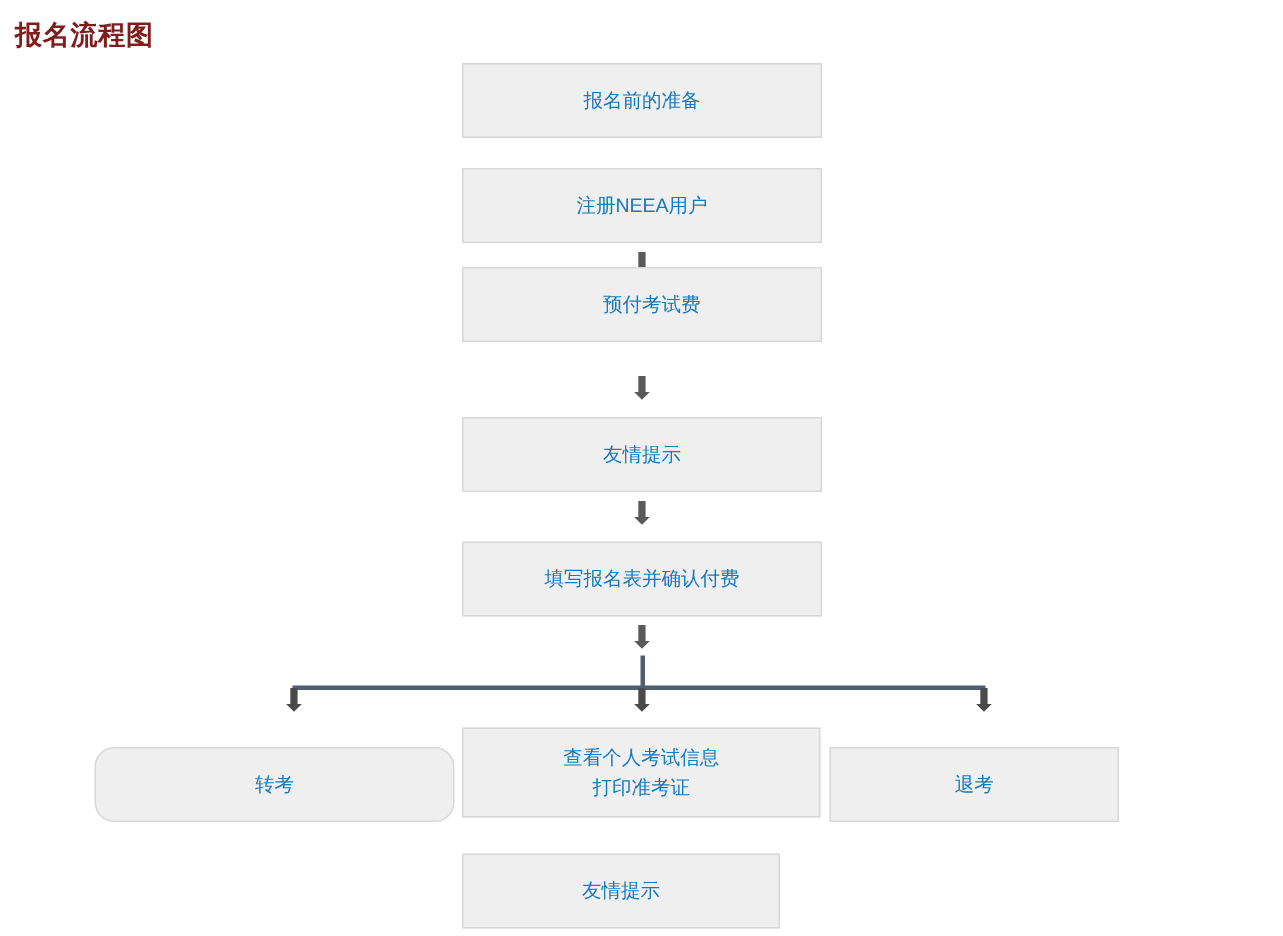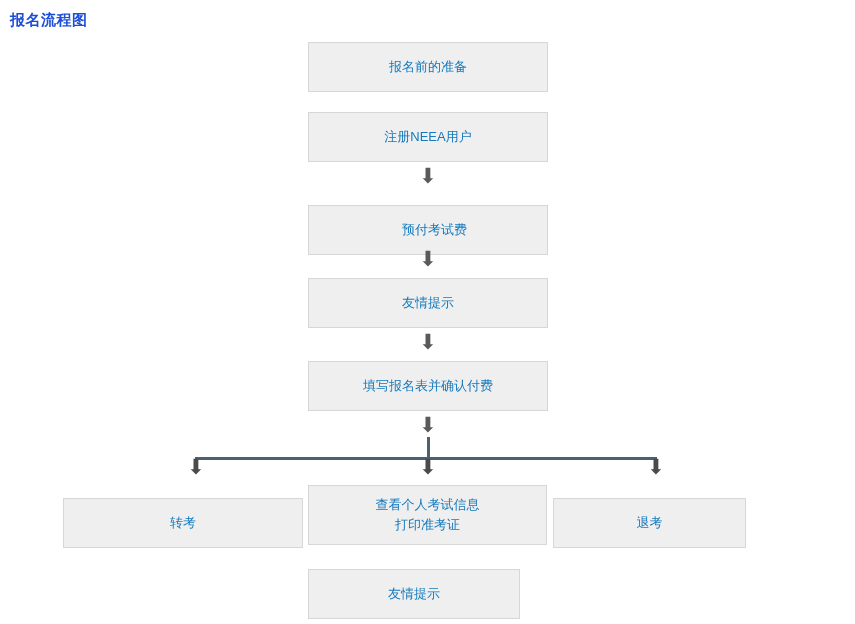--- a/index.html
+++ b/index.html
@@ -12,23 +12,23 @@
     height: 624px;
     position: relative;
     font-family: "Liberation Sans", "DejaVu Sans", sans-serif;
     overflow: hidden;
   }
 
   #page-title {
     position: absolute;
     left: 10px;
     top: 11px;
-    font-size: 15px;
+    font-size: 18px;
     font-weight: bold;
-    color: #1d4ed8;
+    color: #7f1d1d;
     letter-spacing: 0.5px;
     white-space: nowrap;
   }
 
   .flow-box {
     position: absolute;
     box-sizing: border-box;
     background: #efefef;
     border: 1px solid #d7d7d7;
     color: #1479bd;
@@ -39,26 +39,26 @@
     justify-content: center;
     text-align: center;
     white-space: pre-line;
   }
 
   
   .col-center { left: 308px; width: 240px; height: 50px; }
 
   #box-prep      { top: 42px; }
   #box-register  { top: 112px; text-align: center; }
-  #box-prepay    { top: 205px; padding-left: 13px; }
+  #box-prepay    { top: 178px; padding-left: 13px; }
   #box-seat      { top: 278px; }
   #box-form      { top: 361px; }
 
   
-  #box-transfer  { left: 63px;  top: 498px; width: 240px; height: 50px; }
+  #box-transfer  { left: 63px;  top: 498px; width: 240px; height: 50px; border-radius: 13px; }
   #box-view      { left: 308px; top: 485px; width: 239px; height: 60px; }
   #box-refund    { left: 553px; top: 498px; width: 193px; height: 50px; }
   #box-tips      { left: 308px; top: 569px; width: 212px; height: 50px; }
 
   
   .arrow-down {
     position: absolute;
     width: 24px;
     height: 24px;
     color: #5a5a5a;

